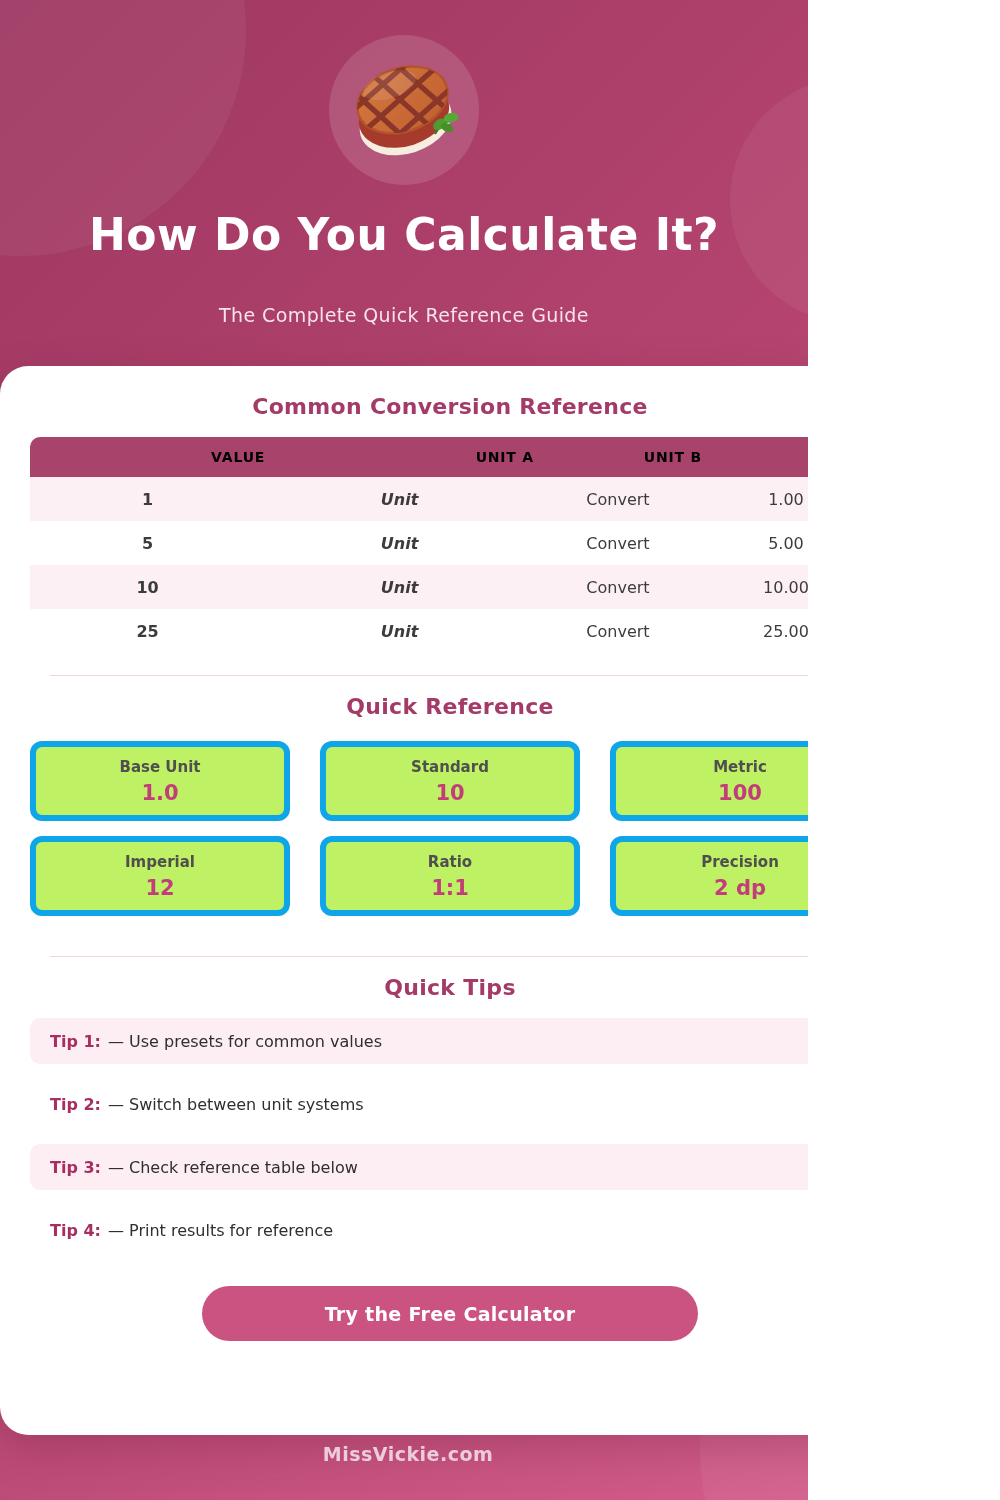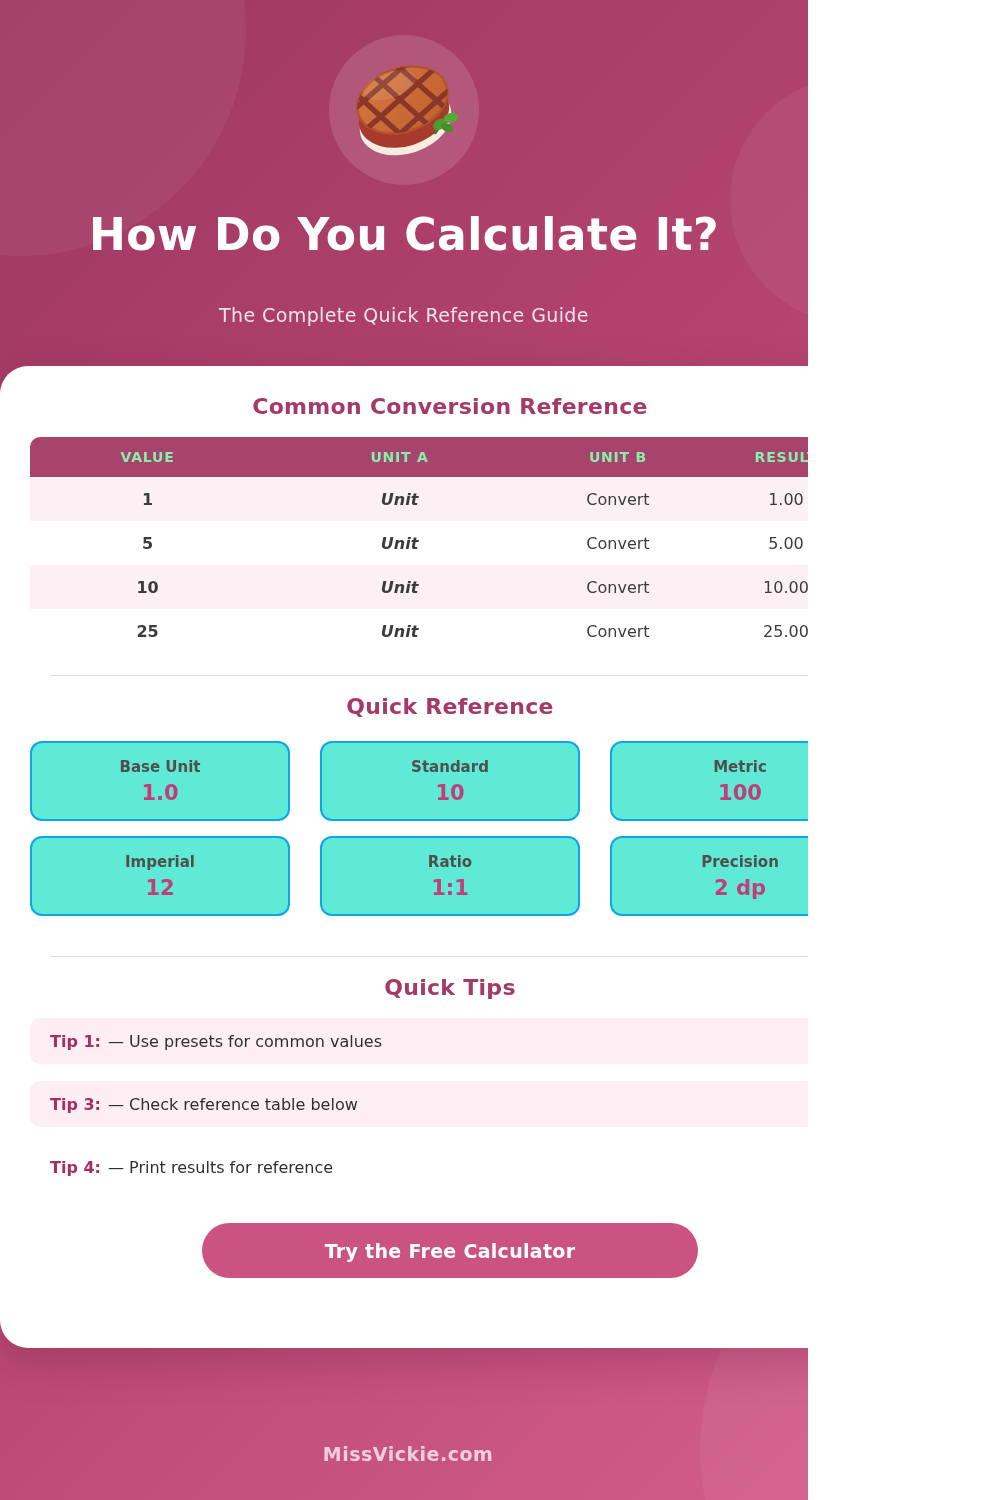--- a/index.html
+++ b/index.html
@@ -30,48 +30,48 @@
   }
   .subtitle {
     margin-top:44px; text-align:center; color:rgba(255,240,246,0.92);
     font-size:19px; letter-spacing:0.4px;
   }
 
   .card {
     position:relative; width:900px; margin:40px auto 0;
     background:#ffffff; border-radius:28px;
     box-shadow:0 14px 40px rgba(90,20,50,0.25);
-    padding:28px 30px 62px;
+    padding:28px 30px 86px;
   }
   .section-title {
     text-align:center; color:#a33a68; font-size:22px; font-weight:bold;
     letter-spacing:0.3px;
   }
 
   table.conv { width:840px; border-collapse:separate; border-spacing:0; margin-top:18px; }
   table.conv thead th {
-    background:#a8436b; color:#86efac; font-size:14px; font-weight:bold;
-    letter-spacing:0.8px; height:40px; text-align:center;
+    background:#a8436b; color:#000000; font-size:14px; font-weight:bold;
+    letter-spacing:0.8px; height:40px; text-align:right;
   }
   table.conv thead th:first-child { border-radius:10px 0 0 0; }
   table.conv thead th:last-child  { border-radius:0 10px 0 0; }
   table.conv td { height:44px; text-align:center; font-size:16px; color:#3c3c3c; }
   table.conv tr.alt td { background:#fdf0f5; }
   td.c-value { font-weight:bold; color:#2e2e2e; }
   td.c-unita { font-weight:bold; color:#c64678;font-style:italic; }
   .col1{width:28%;} .col2{width:32%;} .col3{width:20%;} .col4{width:20%;}
 
   .divider { border:none; border-top:1px solid #f1d3dd; margin:22px 20px 0; }
   .qr-title { margin-top:18px; }
   .qr-grid {
     margin-top:22px; display:grid; grid-template-columns:repeat(3,1fr);
     column-gap:30px; row-gap:15px;
   }
   .qr-card {
-    height:80px; background:#5eead4; border:2px solid #0ea5e9; border-radius:12px;
+    height:80px; background:#bef264; border:6px solid #0ea5e9; border-radius:12px;
     display:flex; flex-direction:column; align-items:center; justify-content:center;
     gap:5px;
   }
   .qr-label { font-size:15px; font-weight:bold; color:#4f4f4f; }
   .qr-value { font-size:21px; font-weight:bold; color:#c23d7a; }
 
   .tips-wrap { margin-top:18px; }
   .tip-row {
     height:46px; display:flex; align-items:center; padding-left:20px;
     border-radius:10px; margin-bottom:17px; font-size:16px; color:#2f2f2f;
@@ -216,20 +216,24 @@
 
     <hr class="divider" style="margin-top:40px;">
 
     <h2 class="section-title qr-title">Quick Tips</h2>
 
     <div class="tips-wrap">
       <div class="tip-row alt">
         <span class="tip-label">Tip 1:</span>
         <span class="tip-text">— Use presets for common values</span>
       </div>
+      <div class="tip-row">
+        <span class="tip-label">Tip 2:</span>
+        <span class="tip-text">— Switch between unit systems</span>
+      </div>
       <div class="tip-row alt">
         <span class="tip-label">Tip 3:</span>
         <span class="tip-text">— Check reference table below</span>
       </div>
       <div class="tip-row">
         <span class="tip-label">Tip 4:</span>
         <span class="tip-text">— Print results for reference</span>
       </div>
     </div>
 

